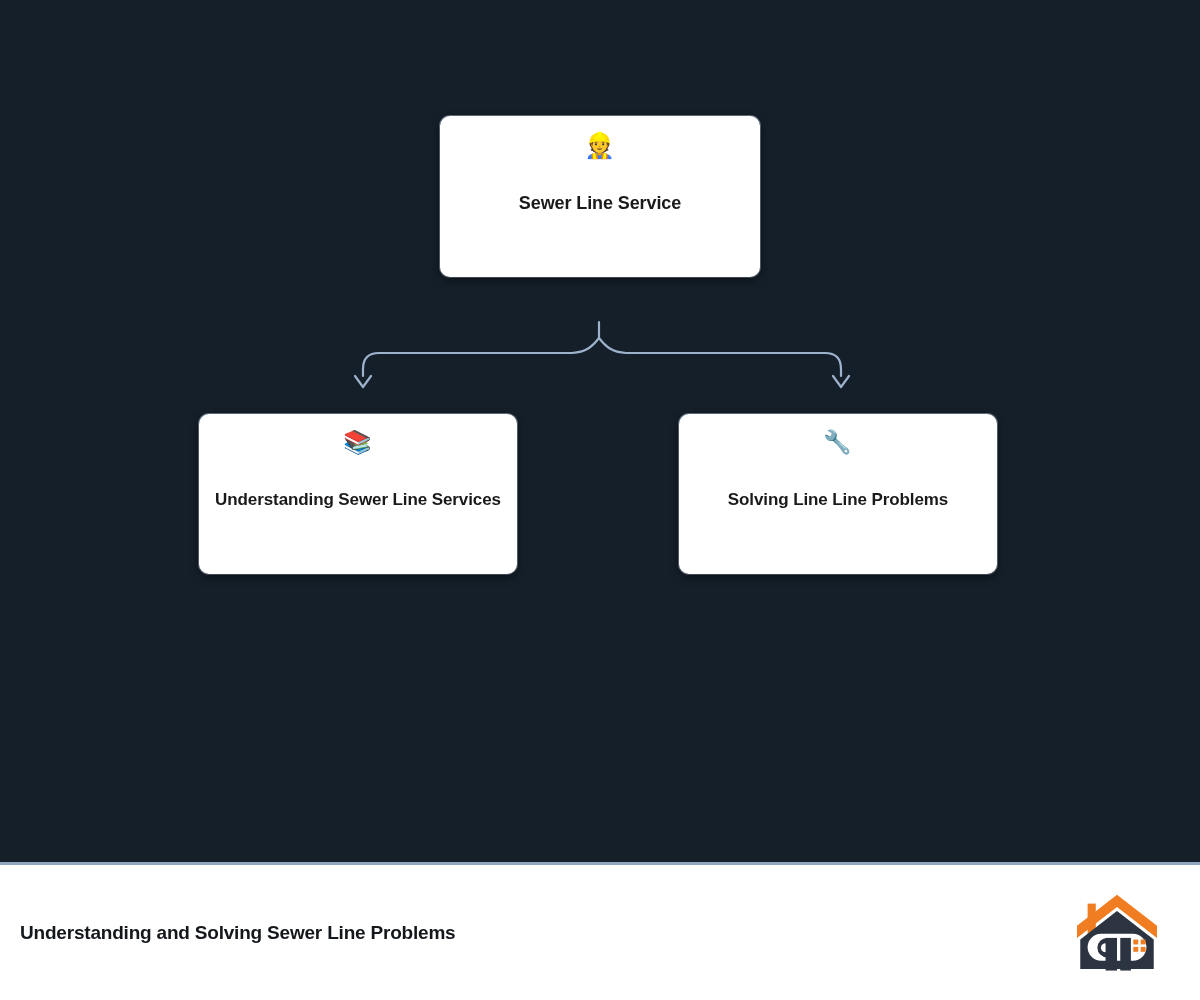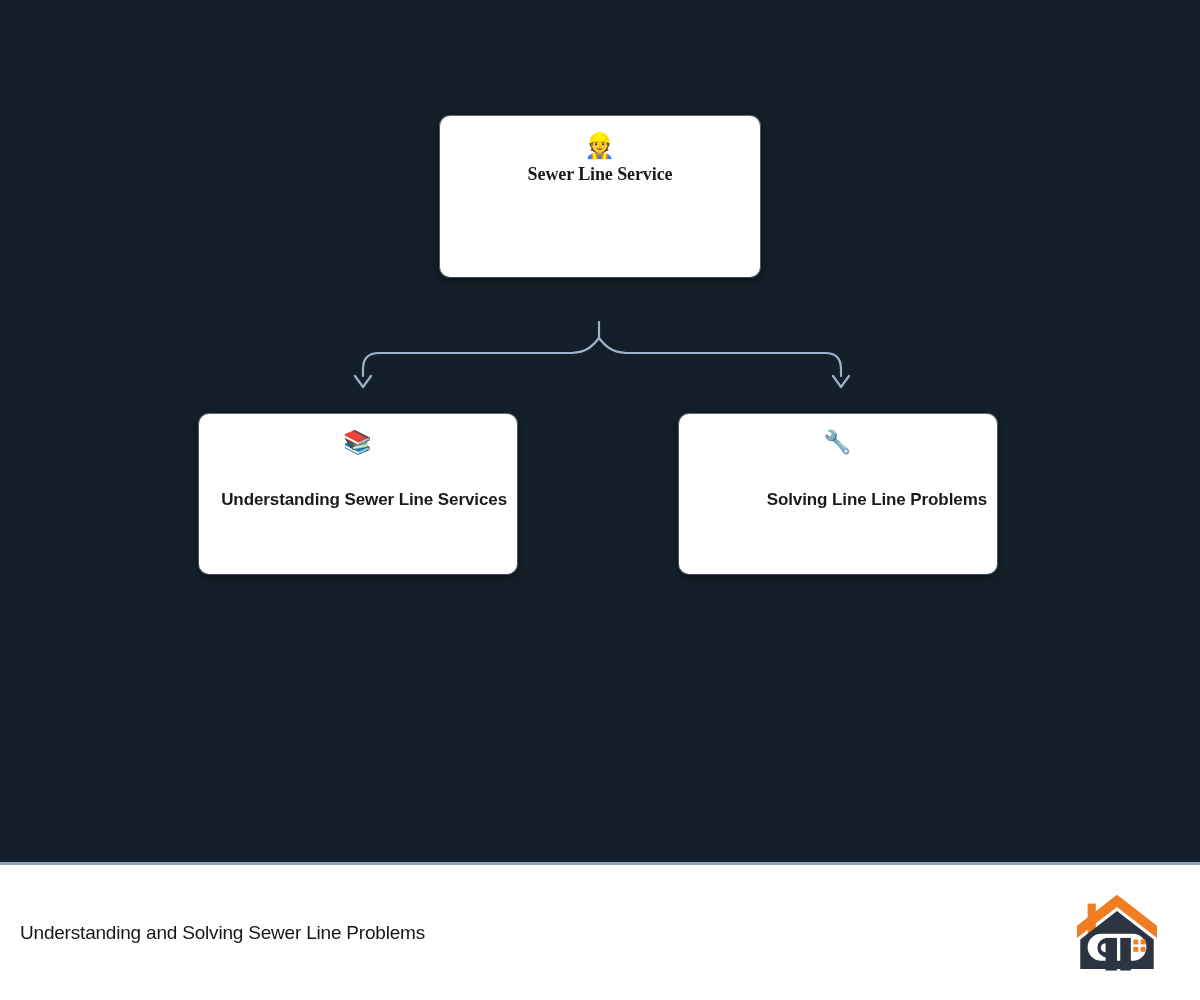--- a/index.html
+++ b/index.html
@@ -71,62 +71,61 @@
     width: 320px;
     height: 161px;
   }
   #node-root .node-icon {
     font-size: 25px;
     margin-top: 17px;
     height: 30px;
   }
   #node-root .node-label {
     font-size: 18px;
-    font-family: Liberation Serif, serif;
+    margin-top: 29px;
   }
 
   
   .node-child {
     top: 414px;
     width: 318px;
     height: 160px;
   }
   #node-child-0 { left: 199px; }
   #node-child-1 { left: 679px; }
 
   .node-child .node-icon {
     font-size: 23px;
     margin-top: 17px;
     height: 28px;
   }
   .node-child .node-label {
     font-size: 17px;
     margin-top: 30px;
-    text-align: right;
   }
 
   
   #footer {
     position: absolute;
     left: 0;
     top: 862px;
     width: 1200px;
     height: 138px;
     background: #ffffff;
     border-top: 3px solid #8fa6c0;
     display: flex;
     align-items: center;
     justify-content: space-between;
     padding: 0 20px;
   }
 
   #footer-title {
     color: #14181c;
     font-size: 19px;
-    font-weight: normal;
+    font-weight: bold;
     letter-spacing: -0.2px;
   }
 
   #footer-logo {
     width: 82px;
     height: 80px;
     display: block;
     margin-right: 22px;
   }
 </style>

